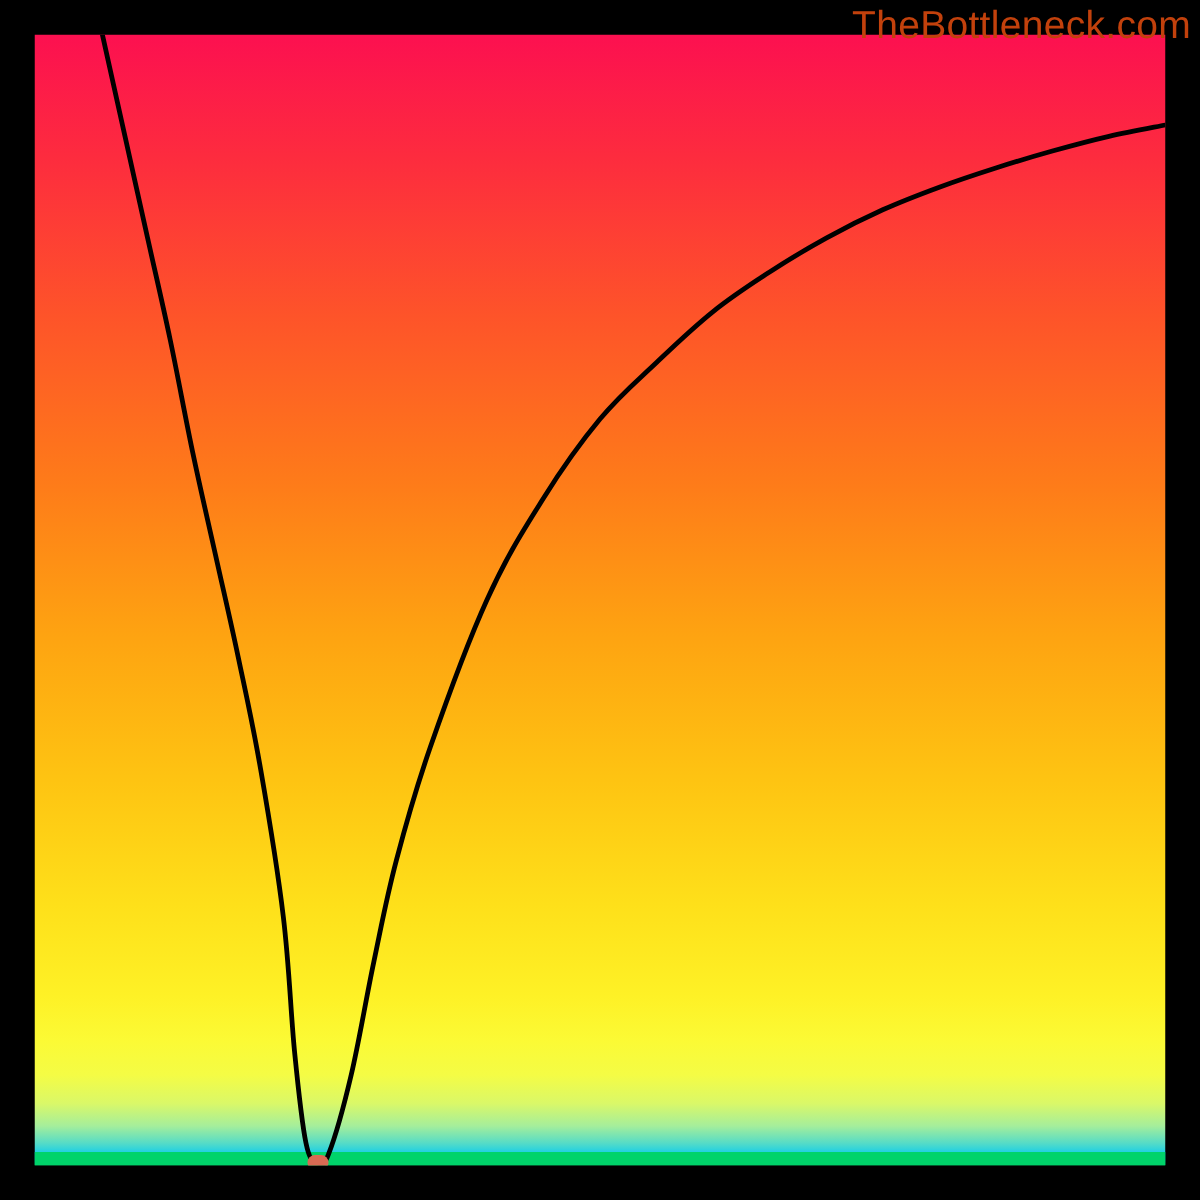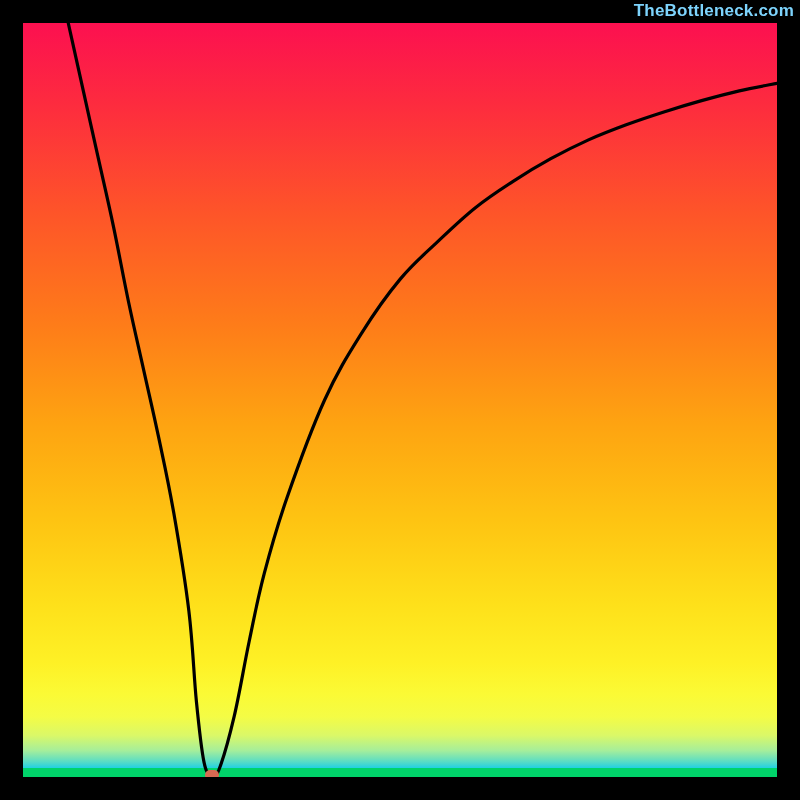--- a/index.html
+++ b/index.html
@@ -67,24 +67,23 @@
     width: 14px;
     height: 10px;
     border-radius: 5px;
     background: #d86a53;
     transform: translate(-50%, -50%);
   }
   .watermark {
     position: absolute;
     top: 1px;
     right: 6px;
-    color: #7dd3fc;
-    font-size: 17px;
+    color: #c2410c;
+    font-size: 26px;
     letter-spacing: 0.2px;
-    font-weight: bold;
   }
 </style>
 </head>
 <body>
 
 <div class="outer">
   <div class="plot-area">
     <div class="gradient-bg"></div>
     <div class="green-strip"></div>
     <svg class="curve" viewBox="0 0 754 754" preserveAspectRatio="none">

